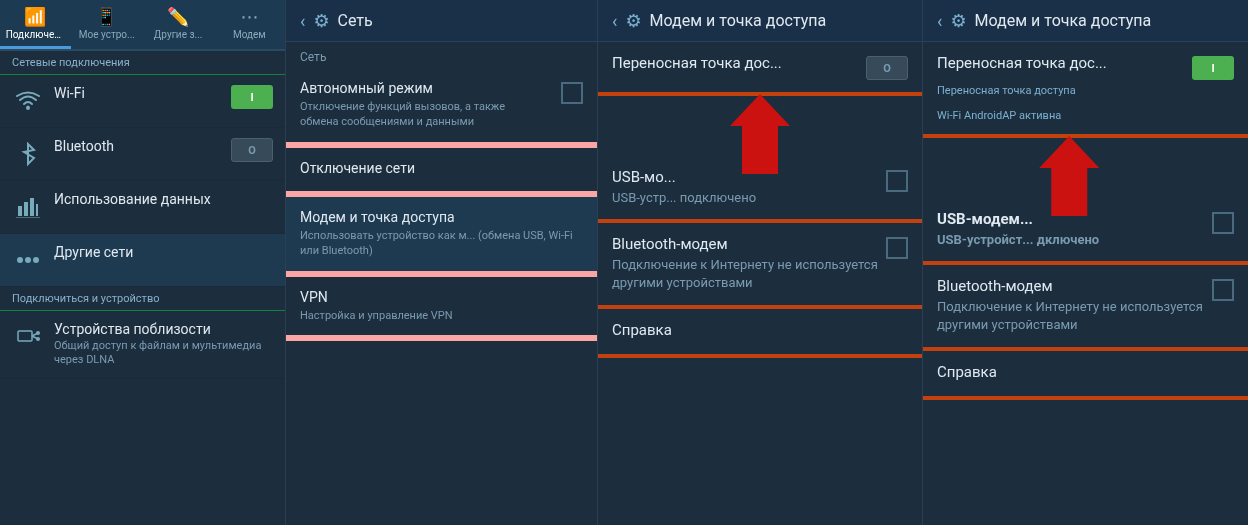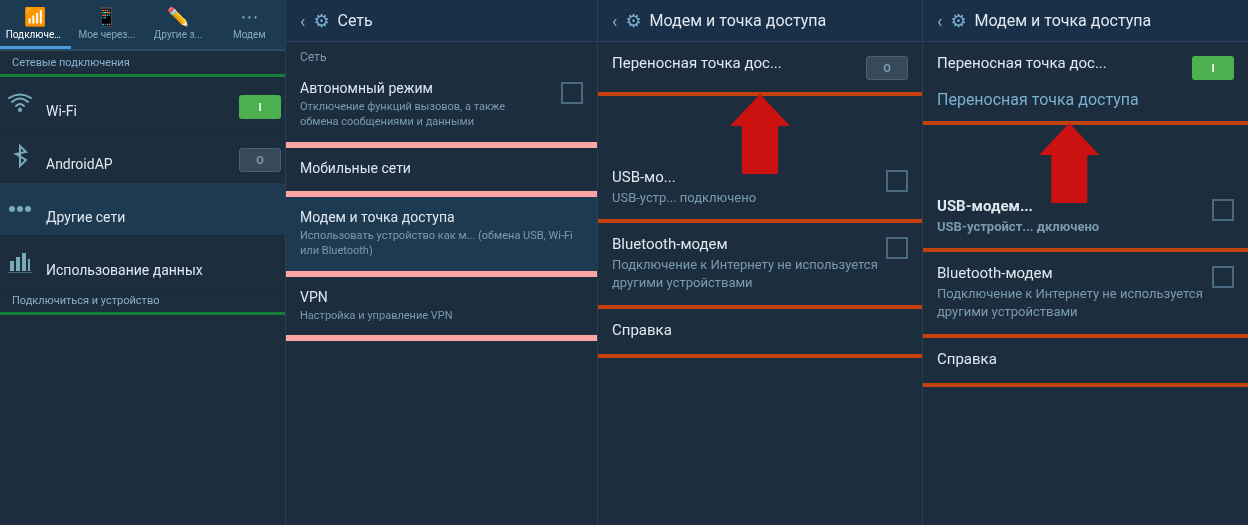--- a/index.html
+++ b/index.html
@@ -59,27 +59,27 @@
       overflow: hidden;
       text-overflow: ellipsis;
       max-width: 60px;
     }
 
     .section-header {
       background: #1c2e3e;
       color: #8ab0cc;
       font-size: 11px;
       padding: 5px 12px;
-      border-bottom: 3px solid #15803d;
+      border-bottom: 1px solid #15803d;
     }
 
     .menu-item {
       display: flex;
-      align-items: flex-end;
-      padding: 10px 4px;
+      align-items: flex-start;
+      padding: 10px 12px;
       border-bottom: 1px solid #1a2a38;
       cursor: pointer;
       position: relative;
     }
     .menu-item.highlighted { background: #1e3a50; }
 
     .menu-item-icon {
       width: 32px;
       height: 32px;
       display: flex;
@@ -209,22 +209,22 @@
     .arrow-up-shape {
       width: 60px;
       height: 80px;
       background: #cc1111;
       clip-path: polygon(20% 100%, 20% 40%, 0% 40%, 50% 0%, 100% 40%, 80% 40%, 80% 100%);
     }
 
     
     .hotspot-desc {
       color: #7ab0d0;
-      font-size: 16px;
-      margin-top: 18px;
+      font-size: 11px;
+      margin-top: 12px;
     }
 
     .checkbox-area {
       width: 22px;
       height: 22px;
       border: 2px solid #4a6a80;
       background: #1c2e3e;
       margin-left: 8px;
       margin-top: 2px;
       flex-shrink: 0;
@@ -235,21 +235,21 @@
 
 <div class="panel panel-1">
 
   <div class="tabs-row">
     <div class="tab-item active">
       <span class="tab-icon">📶</span>
       <span class="tab-label">Подключен...</span>
     </div>
     <div class="tab-item">
       <span class="tab-icon">📱</span>
-      <span class="tab-label">Мое через...</span>
+      <span class="tab-label">Мое устро...</span>
     </div>
     <div class="tab-item">
       <span class="tab-icon">✏️</span>
       <span class="tab-label">Другие з...</span>
     </div>
     <div class="tab-item">
       <span class="tab-icon">⋯</span>
       <span class="tab-label">Модем</span>
     </div>
   </div>
@@ -272,77 +272,92 @@
     <div class="toggle on">I</div>
   </div>
 
   <div class="menu-item">
     <div class="menu-item-icon">
       <svg width="20" height="24" viewBox="0 0 20 24">
         <path d="M10 2 L10 22 L16 16 L6 10 L16 8 L10 2 Z" stroke="#7ab" stroke-width="2" fill="none"></path>
       </svg>
     </div>
     <div class="menu-item-text">
-      <div class="menu-item-title">AndroidAP</div>
+      <div class="menu-item-title">Bluetooth</div>
     </div>
     <div class="toggle off">O</div>
-  </div>
-
-  <div class="menu-item highlighted" style="position:relative; overflow:visible;">
-    <div class="menu-item-icon">
-      <svg width="24" height="14" viewBox="0 0 24 14">
-        <circle cx="4" cy="7" r="3" fill="#7ab"></circle>
-        <circle cx="12" cy="7" r="3" fill="#7ab"></circle>
-        <circle cx="20" cy="7" r="3" fill="#7ab"></circle>
-      </svg>
-    </div>
-    <div class="menu-item-text">
-      <div class="menu-item-title">Другие сети</div>
-    </div>
-
   </div>
 
   <div class="menu-item">
     <div class="menu-item-icon">
       <svg width="24" height="22" viewBox="0 0 24 22">
         <rect x="2" y="10" width="4" height="10" fill="#7ab"></rect>
         <rect x="8" y="6" width="4" height="14" fill="#7ab"></rect>
         <rect x="14" y="2" width="4" height="18" fill="#7ab"></rect>
         <rect x="20" y="8" width="2" height="12" fill="#7ab"></rect>
         <line x1="0" y1="22" x2="24" y2="22" stroke="#7ab" stroke-width="1"></line>
       </svg>
     </div>
     <div class="menu-item-text">
       <div class="menu-item-title">Использование данных</div>
     </div>
   </div>
 
+  <div class="menu-item highlighted" style="position:relative; overflow:visible;">
+    <div class="menu-item-icon">
+      <svg width="24" height="14" viewBox="0 0 24 14">
+        <circle cx="4" cy="7" r="3" fill="#7ab"></circle>
+        <circle cx="12" cy="7" r="3" fill="#7ab"></circle>
+        <circle cx="20" cy="7" r="3" fill="#7ab"></circle>
+      </svg>
+    </div>
+    <div class="menu-item-text">
+      <div class="menu-item-title">Другие сети</div>
+    </div>
+
+  </div>
+
   <div class="section-header">Подключиться и устройство</div>
 
+  <div class="menu-item">
+    <div class="menu-item-icon">
+      <svg width="24" height="24" viewBox="0 0 24 24">
+        <rect x="2" y="6" width="14" height="10" rx="1" stroke="#7ab" stroke-width="1.5" fill="none"></rect>
+        <line x1="16" y1="11" x2="22" y2="8" stroke="#7ab" stroke-width="1.5"></line>
+        <line x1="16" y1="11" x2="22" y2="14" stroke="#7ab" stroke-width="1.5"></line>
+        <circle cx="22" cy="8" r="2" fill="#7ab"></circle>
+        <circle cx="22" cy="14" r="2" fill="#7ab"></circle>
+      </svg>
+    </div>
+    <div class="menu-item-text">
+      <div class="menu-item-title">Устройства поблизости</div>
+      <div class="menu-item-subtitle">Общий доступ к файлам и мультимедиа через DLNA</div>
+    </div>
+  </div>
 </div>
 
 <div class="panel panel-2">
   <div class="panel-header">
     <span class="back-arrow">‹</span>
     <span class="panel-title-icon">⚙</span>
     <span class="panel-title">Сеть</span>
   </div>
 
   <div class="section-label">Сеть</div>
 
   <div class="net-menu-item" style="display:flex; align-items:flex-start;">
     <div style="flex:1;">
       <div class="net-menu-title">Автономный режим</div>
       <div class="net-menu-subtitle">Отключение функций вызовов, а также обмена сообщениями и данными</div>
     </div>
     <div class="checkbox-area"></div>
   </div>
 
   <div class="net-menu-item">
-    <div class="net-menu-title">Мобильные сети</div>
+    <div class="net-menu-title">Отключение сети</div>
   </div>
 
   <div class="net-menu-item highlighted" style="position:relative; overflow:visible;">
     <div class="net-menu-title">Модем и точка доступа</div>
     <div class="net-menu-subtitle">Использовать устройство как м... (обмена USB, Wi-Fi или Bluetooth)</div>
 
   </div>
 
   <div class="net-menu-item">
     <div class="net-menu-title">VPN</div>
@@ -395,20 +410,21 @@
   <div class="panel-header">
     <span class="back-arrow">‹</span>
     <span class="panel-title-icon">⚙</span>
     <span class="panel-title">Модем и точка доступа</span>
   </div>
 
   <div class="modem-item" style="position:relative; align-items:flex-start;">
     <div class="modem-item-content">
       <div class="modem-item-title">Переносная точка дос...</div>
       <div class="hotspot-desc">Переносная точка доступа</div>
+      <div class="hotspot-desc">Wi-Fi AndroidAP активна</div>
     </div>
     <div class="toggle on modem-toggle">I</div>
 
     <div style="position:absolute; left:45%; top:100%; transform:translateX(-50%); z-index:20; margin-top:2px;">
       <div class="arrow-up-shape"></div>
     </div>
   </div>
 
   <div class="modem-item" style="margin-top:60px;font-weight:bold;">
     <div class="modem-item-content">

